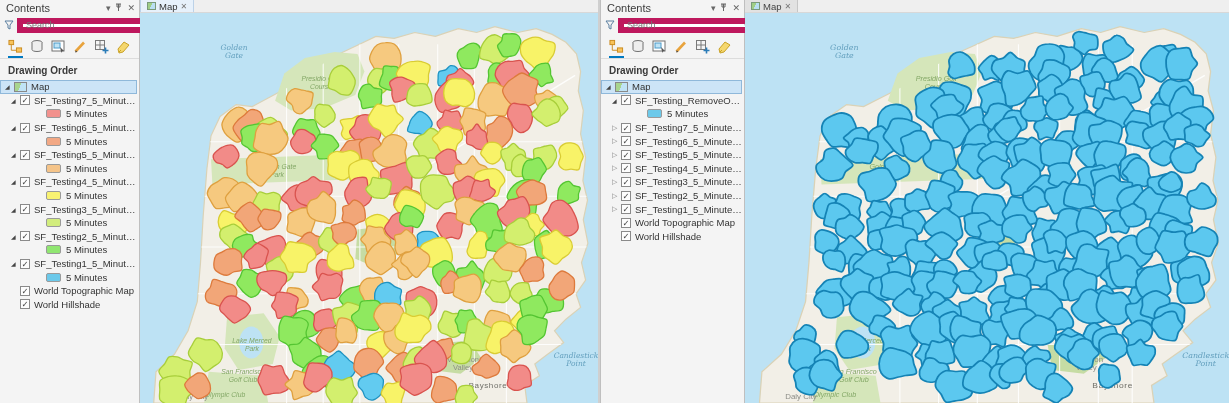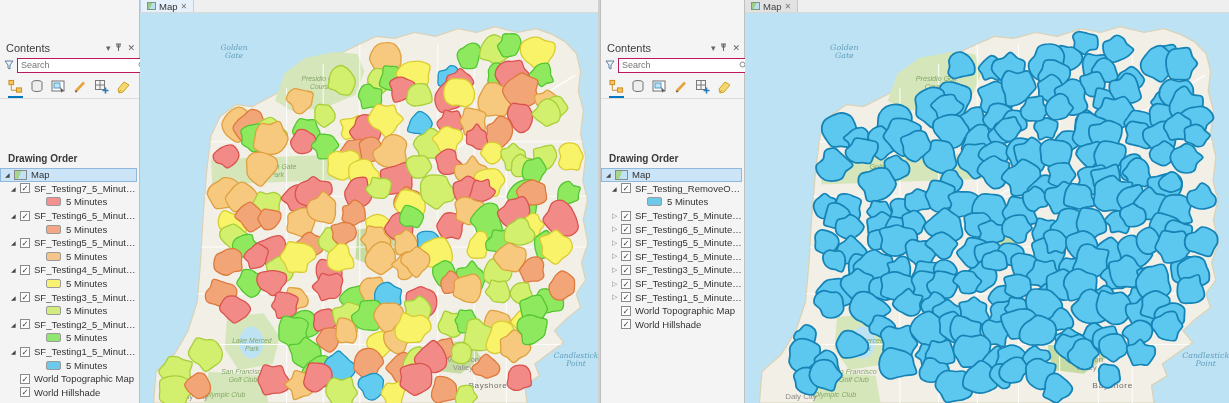--- a/index.html
+++ b/index.html
@@ -3,31 +3,31 @@
 <meta charset="utf-8">
 <style>
   * { box-sizing: border-box; margin: 0; padding: 0; }
   html,body { width:1229px; height:403px; overflow:hidden; }
   body { font-family:"Liberation Sans", sans-serif; background:#e8e8e8; }
   .app { display:flex; width:1229px; height:403px; }
 
   
   .panel { width:140px; min-width:140px; background:#f4f4f4; border-right:1px solid #bfbfbf; display:flex; flex-direction:column; }
   .panel.right { width:145px; min-width:145px; border-left:1px solid #bfbfbf; }
-  .phead { display:flex; align-items:center; justify-content:space-between; padding:2px 4px 1px 6px;margin-top:40px; }
+  .phead { display:flex; align-items:center; justify-content:space-between; padding:2px 4px 1px 6px; }
   .ptitle { font-size:11px; color:#3c3c3c; }
   .pbtns { display:flex; gap:5px; align-items:center; }
   .pbtn { font-size:9px; color:#666; line-height:9px; cursor:default; }
   .psearch { display:flex; align-items:center; gap:3px; padding:1px 5px 2px 4px; }
-  .searchbox { flex:1; display:flex; align-items:center; background:#fff; border:1px solid #be185d; height:15px; padding:0 3px; }
+  .searchbox { flex:1; display:flex; align-items:center; background:#fff; border:6px solid #be185d; height:15px; padding:0 3px; }
   .searchbox input { flex:1; border:none; outline:none; font-size:9px; color:#555; font-family:"Liberation Sans",sans-serif; background:transparent; min-width:10px; }
   .ptoolbar { display:flex; align-items:flex-end; gap:7px; padding:3px 6px 0 8px; border-bottom:1px solid #dcdcdc; }
   .tbtn { display:flex; flex-direction:column; align-items:center; padding-bottom:2px; border-bottom:2px solid transparent; }
   .tbtn.active { border-bottom:2px solid #0079c1; }
-  .dorder { font-size:10px; font-weight:bold; color:#3a3a3a; padding:6px 0 4px 8px;margin-top:48px; }
+  .dorder { font-size:10px; font-weight:bold; color:#3a3a3a; padding:6px 0 4px 8px; }
   .tree { flex:1; overflow:hidden; padding-right:2px; }
   .trow { display:flex; align-items:center; height:13.6px; font-size:9.5px; color:#333; white-space:nowrap; }
   .trow.sel { background:#cce4f7; border:1px solid #8fb8da; }
   .pl-map { padding-left:4px; } .pl-layer { padding-left:11px; } .pl-legend { padding-left:46px; }
   .exp { width:9px; font-size:6px; color:#444; text-align:left; flex:none; }
   .exp.col { color:#7a7a7a; font-size:7px; }
   .cb { width:10px; height:10px; border:1px solid #8a8a8a; background:#fdfdfd; font-size:8.5px; line-height:9px; text-align:center; color:#4a4a4a; margin-right:4px; flex:none; }
   .mapicon { width:13px; height:10px; border:1px solid #888; background:linear-gradient(115deg,#a8d58e 0 45%,#bfe3f5 45% 100%); margin-right:4px; flex:none; }
   .swatch { width:15px; height:9px; border:1px solid #9a9a9a; border-radius:2px; margin-right:5px; flex:none; }
   .lbl { overflow:hidden; text-overflow:ellipsis; }

